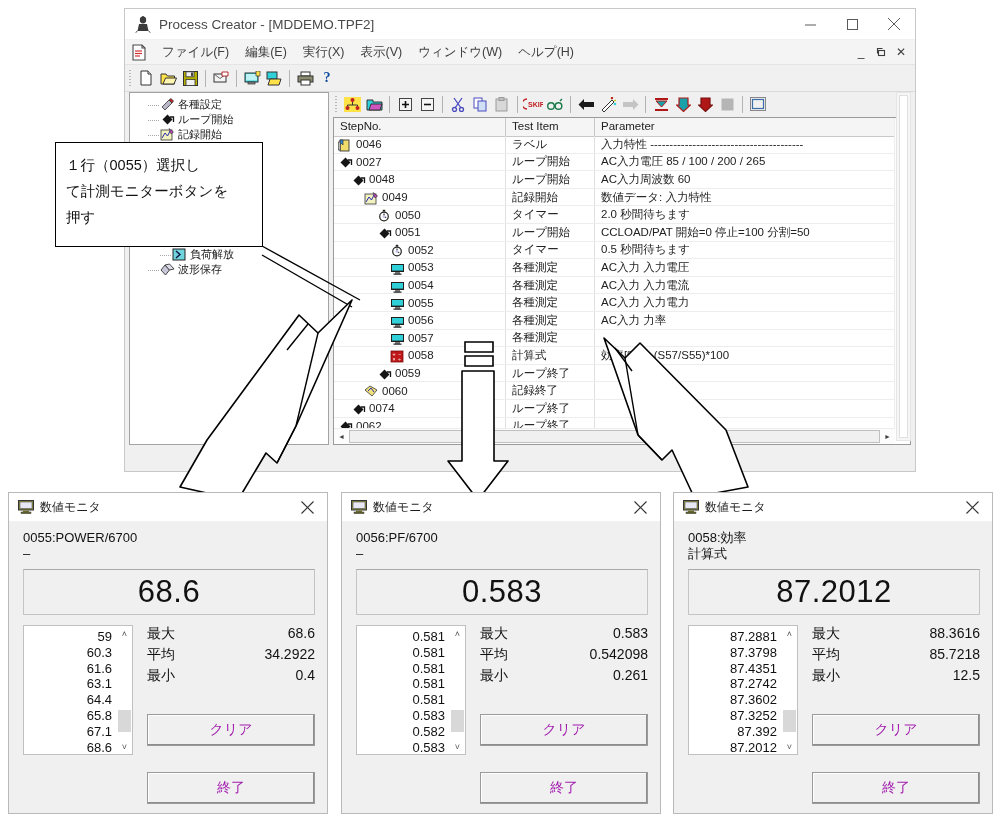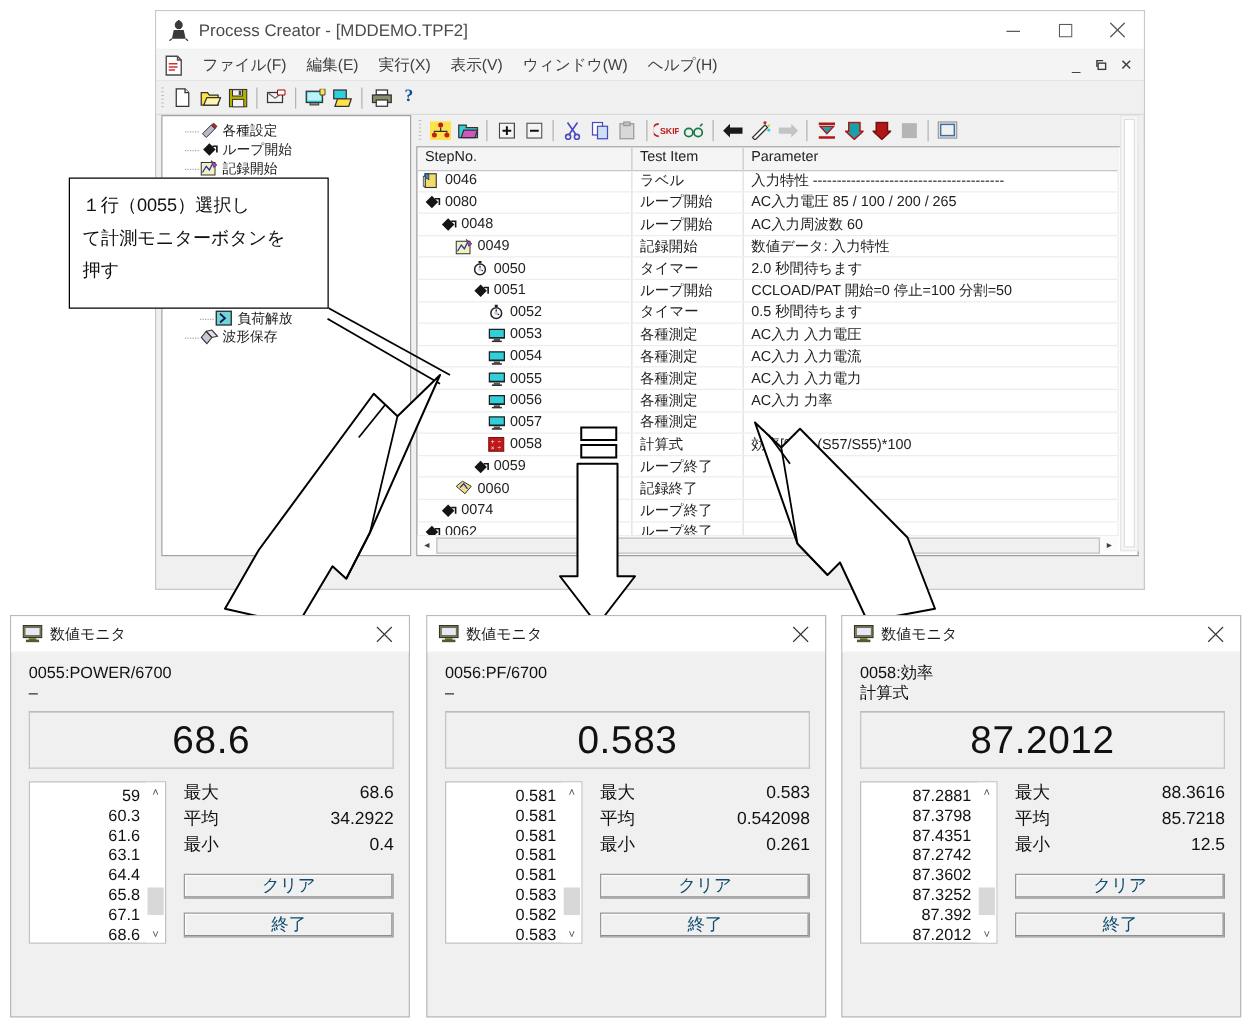--- a/index.html
+++ b/index.html
@@ -136,24 +136,24 @@
                   padding-right:4px;}
   .listbox .items div{font-size:13px;color:#111;line-height:15.8px;}
   .lb-sb{position:absolute;right:0;top:0;bottom:0;width:15px;background:#fff;}
   .lb-arrow{position:absolute;left:0;width:15px;height:15px;display:flex;align-items:center;
             justify-content:center;font-size:9px;color:#555;}
   .lb-thumb{position:absolute;left:1px;width:13px;background:#d8d8d8;}
   .stats{flex:1 1 auto;padding-left:14px;}
   .stat-row{display:flex;justify-content:space-between;align-items:baseline;height:21px;}
   .stat-lbl{font-size:14px;color:#111;}
   .stat-val{font-size:14px;color:#111;}
-  .dlg-btn{height:20px;background:#f0f0f0;border:1px solid #9a9a9a;
+  .dlg-btn{height:32px;background:#f0f0f0;border:1px solid #9a9a9a;
            box-shadow:inset -1px -1px 0 #8d8d8d, inset 1px 1px 0 #fdfdfd;
-           display:flex;align-items:center;justify-content:center;font-size:14px;color:#0c4a6e;
-           margin-top:11px;box-sizing:border-box;}
+           display:flex;align-items:center;justify-content:center;font-size:14px;color:#a21caf;
+           margin-top:26px;box-sizing:border-box;}
 
   
   #arrow-layer{position:absolute;left:0;top:0;width:1000px;height:820px;z-index:30;
                pointer-events:none;}
 </style>
 </head>
 <body>
 
 <div class="abs" id="app-window">
 
@@ -526,21 +526,21 @@
               <div class="gc-test">ラベル</div>
               <div class="gc-par">入力特性 ----------------------------------------</div>
             </div>
             <div class="grow">
               <div class="gc-step">
                 <div style="width:4px;flex:0 0 auto"></div>
                 <div class="step-ico"><svg width="15" height="13" viewBox="0 0 15 13">
                     <path d="M7.5 1.5 L12.5 6.5 L7.5 11.5 L2.5 6.5 Z" fill="#151515"></path>
                     <path d="M10 4 L13.5 4 L13.5 9" fill="none" stroke="#151515" stroke-width="1.3"></path>
                   </svg></div>
-                <div class="step-no">0080</div>
+                <div class="step-no">0027</div>
               </div>
               <div class="gc-test">ループ開始</div>
               <div class="gc-par">AC入力電圧 85 / 100 / 200 / 265</div>
             </div>
             <div class="grow">
               <div class="gc-step">
                 <div style="width:17px;flex:0 0 auto"></div>
                 <div class="step-ico"><svg width="15" height="13" viewBox="0 0 15 13">
                     <path d="M7.5 1.5 L12.5 6.5 L7.5 11.5 L2.5 6.5 Z" fill="#151515"></path>
                     <path d="M10 4 L13.5 4 L13.5 9" fill="none" stroke="#151515" stroke-width="1.3"></path>

